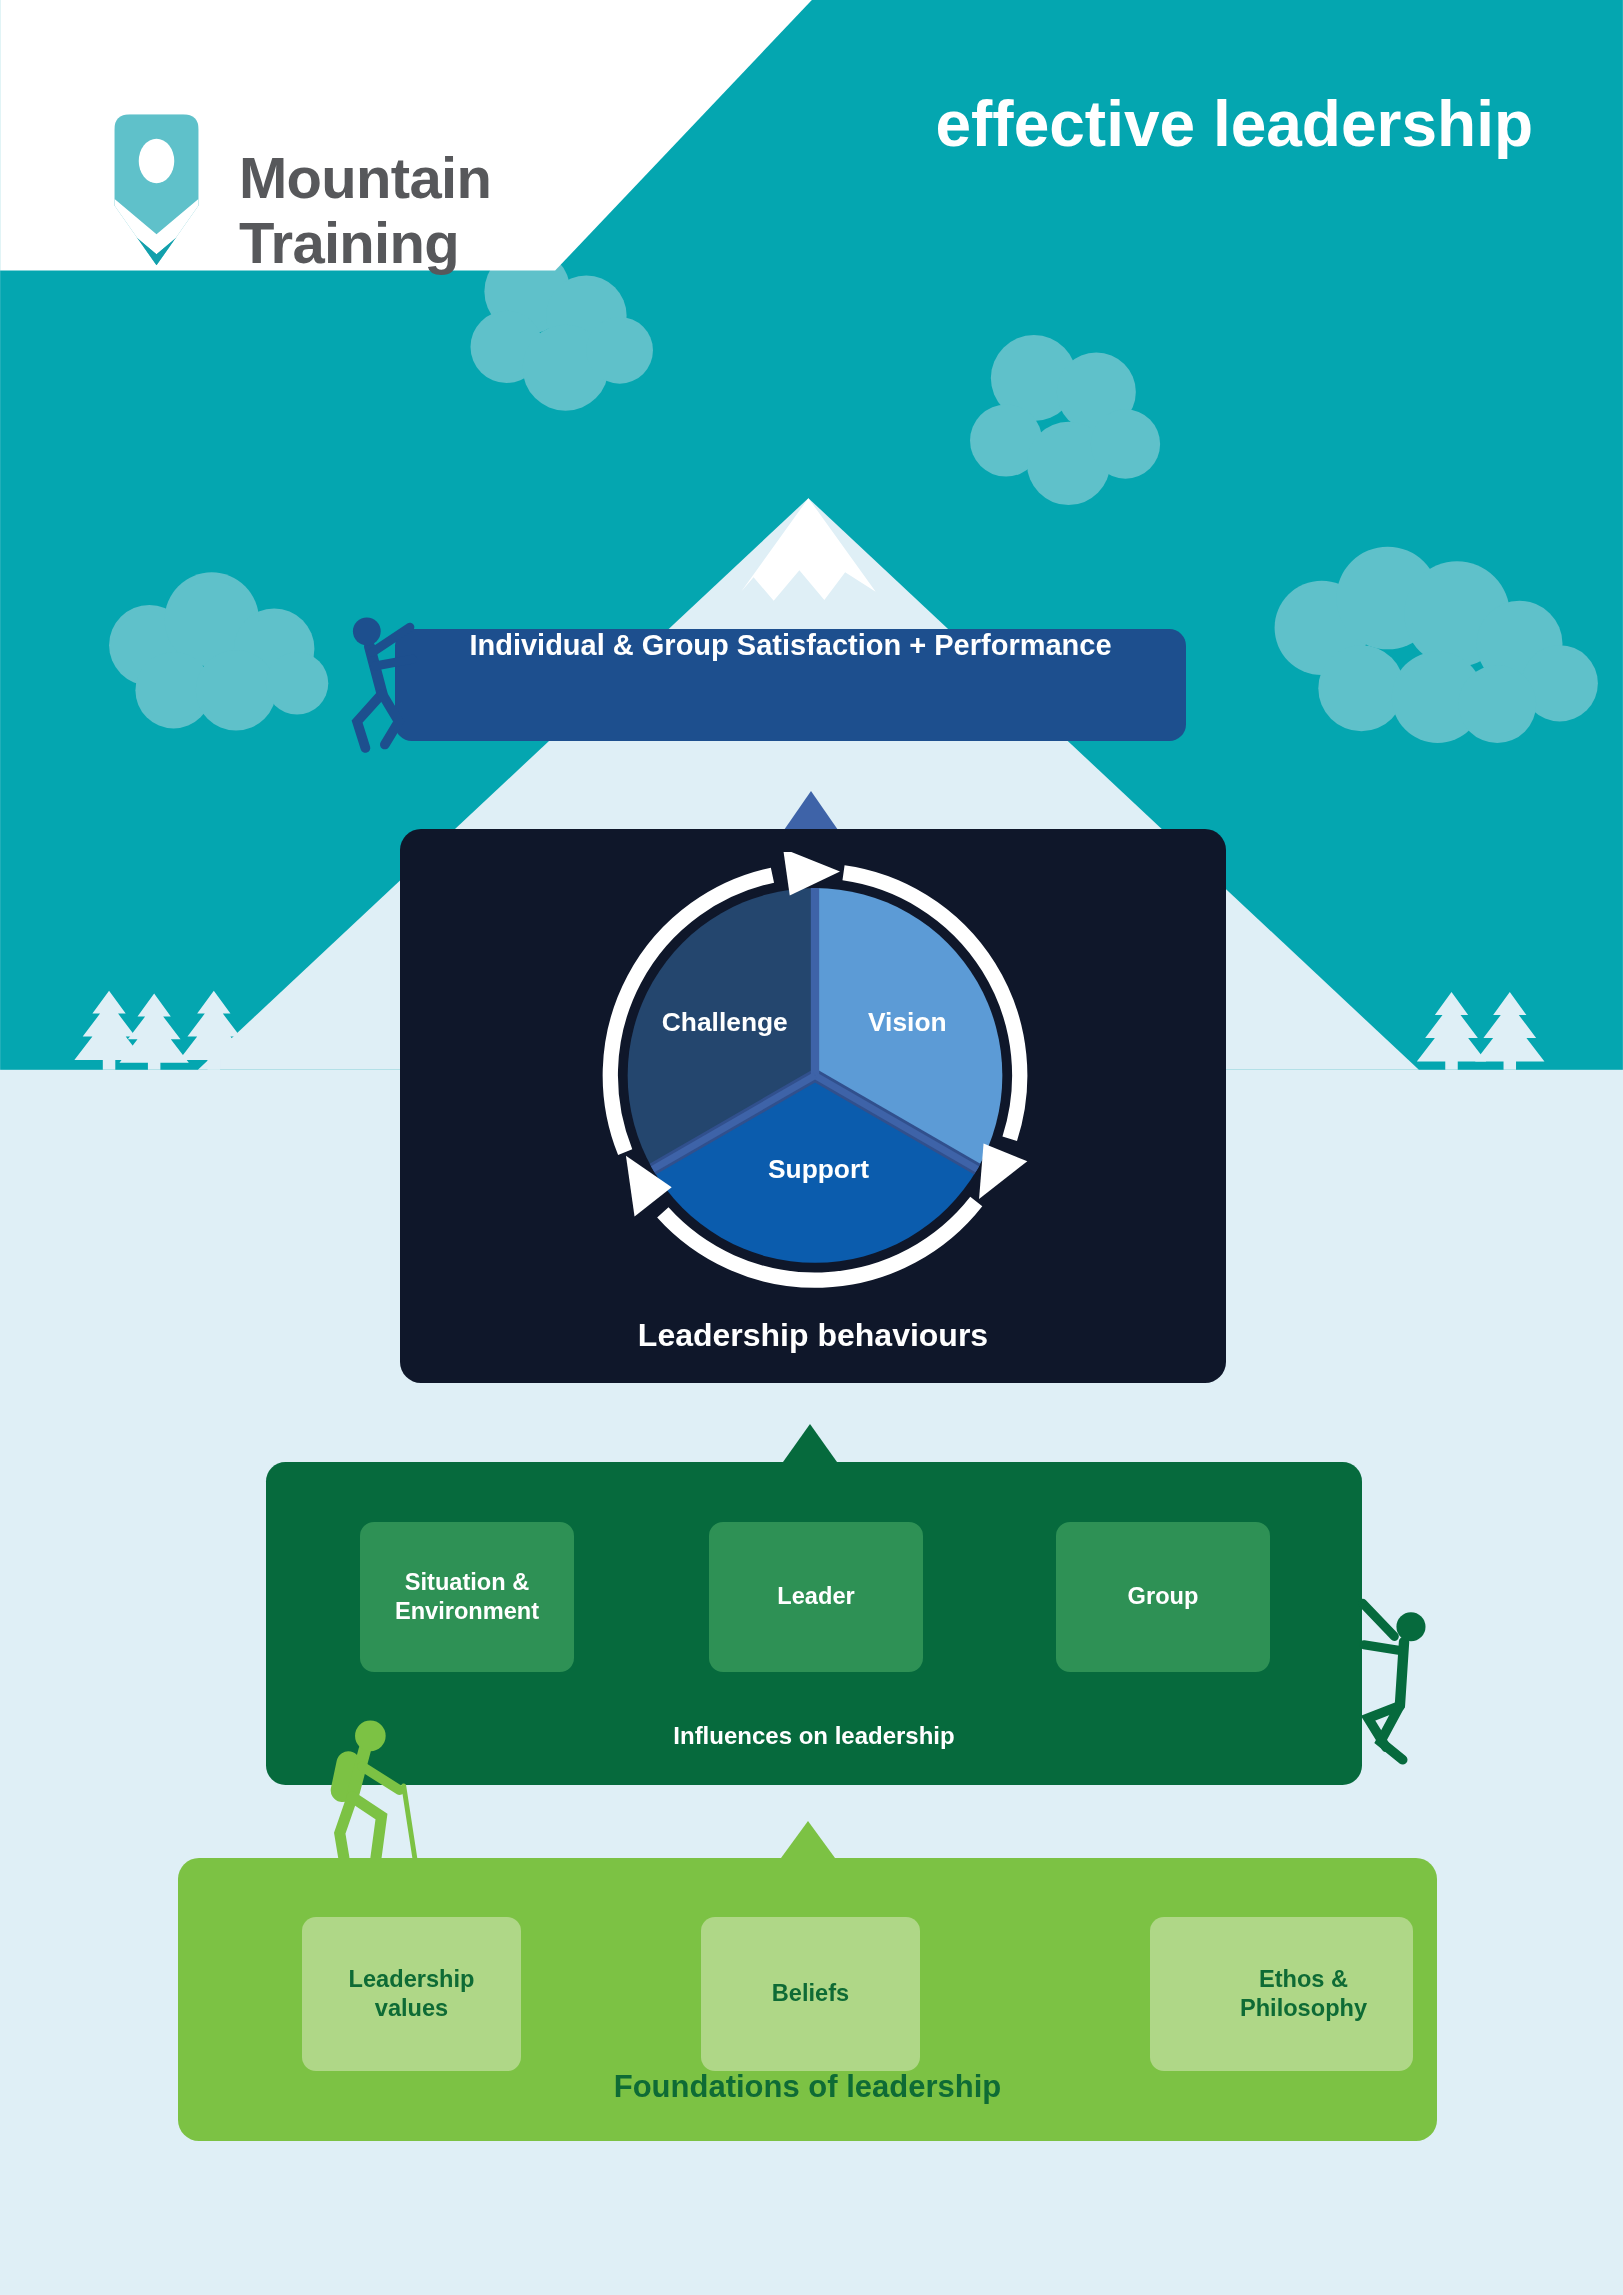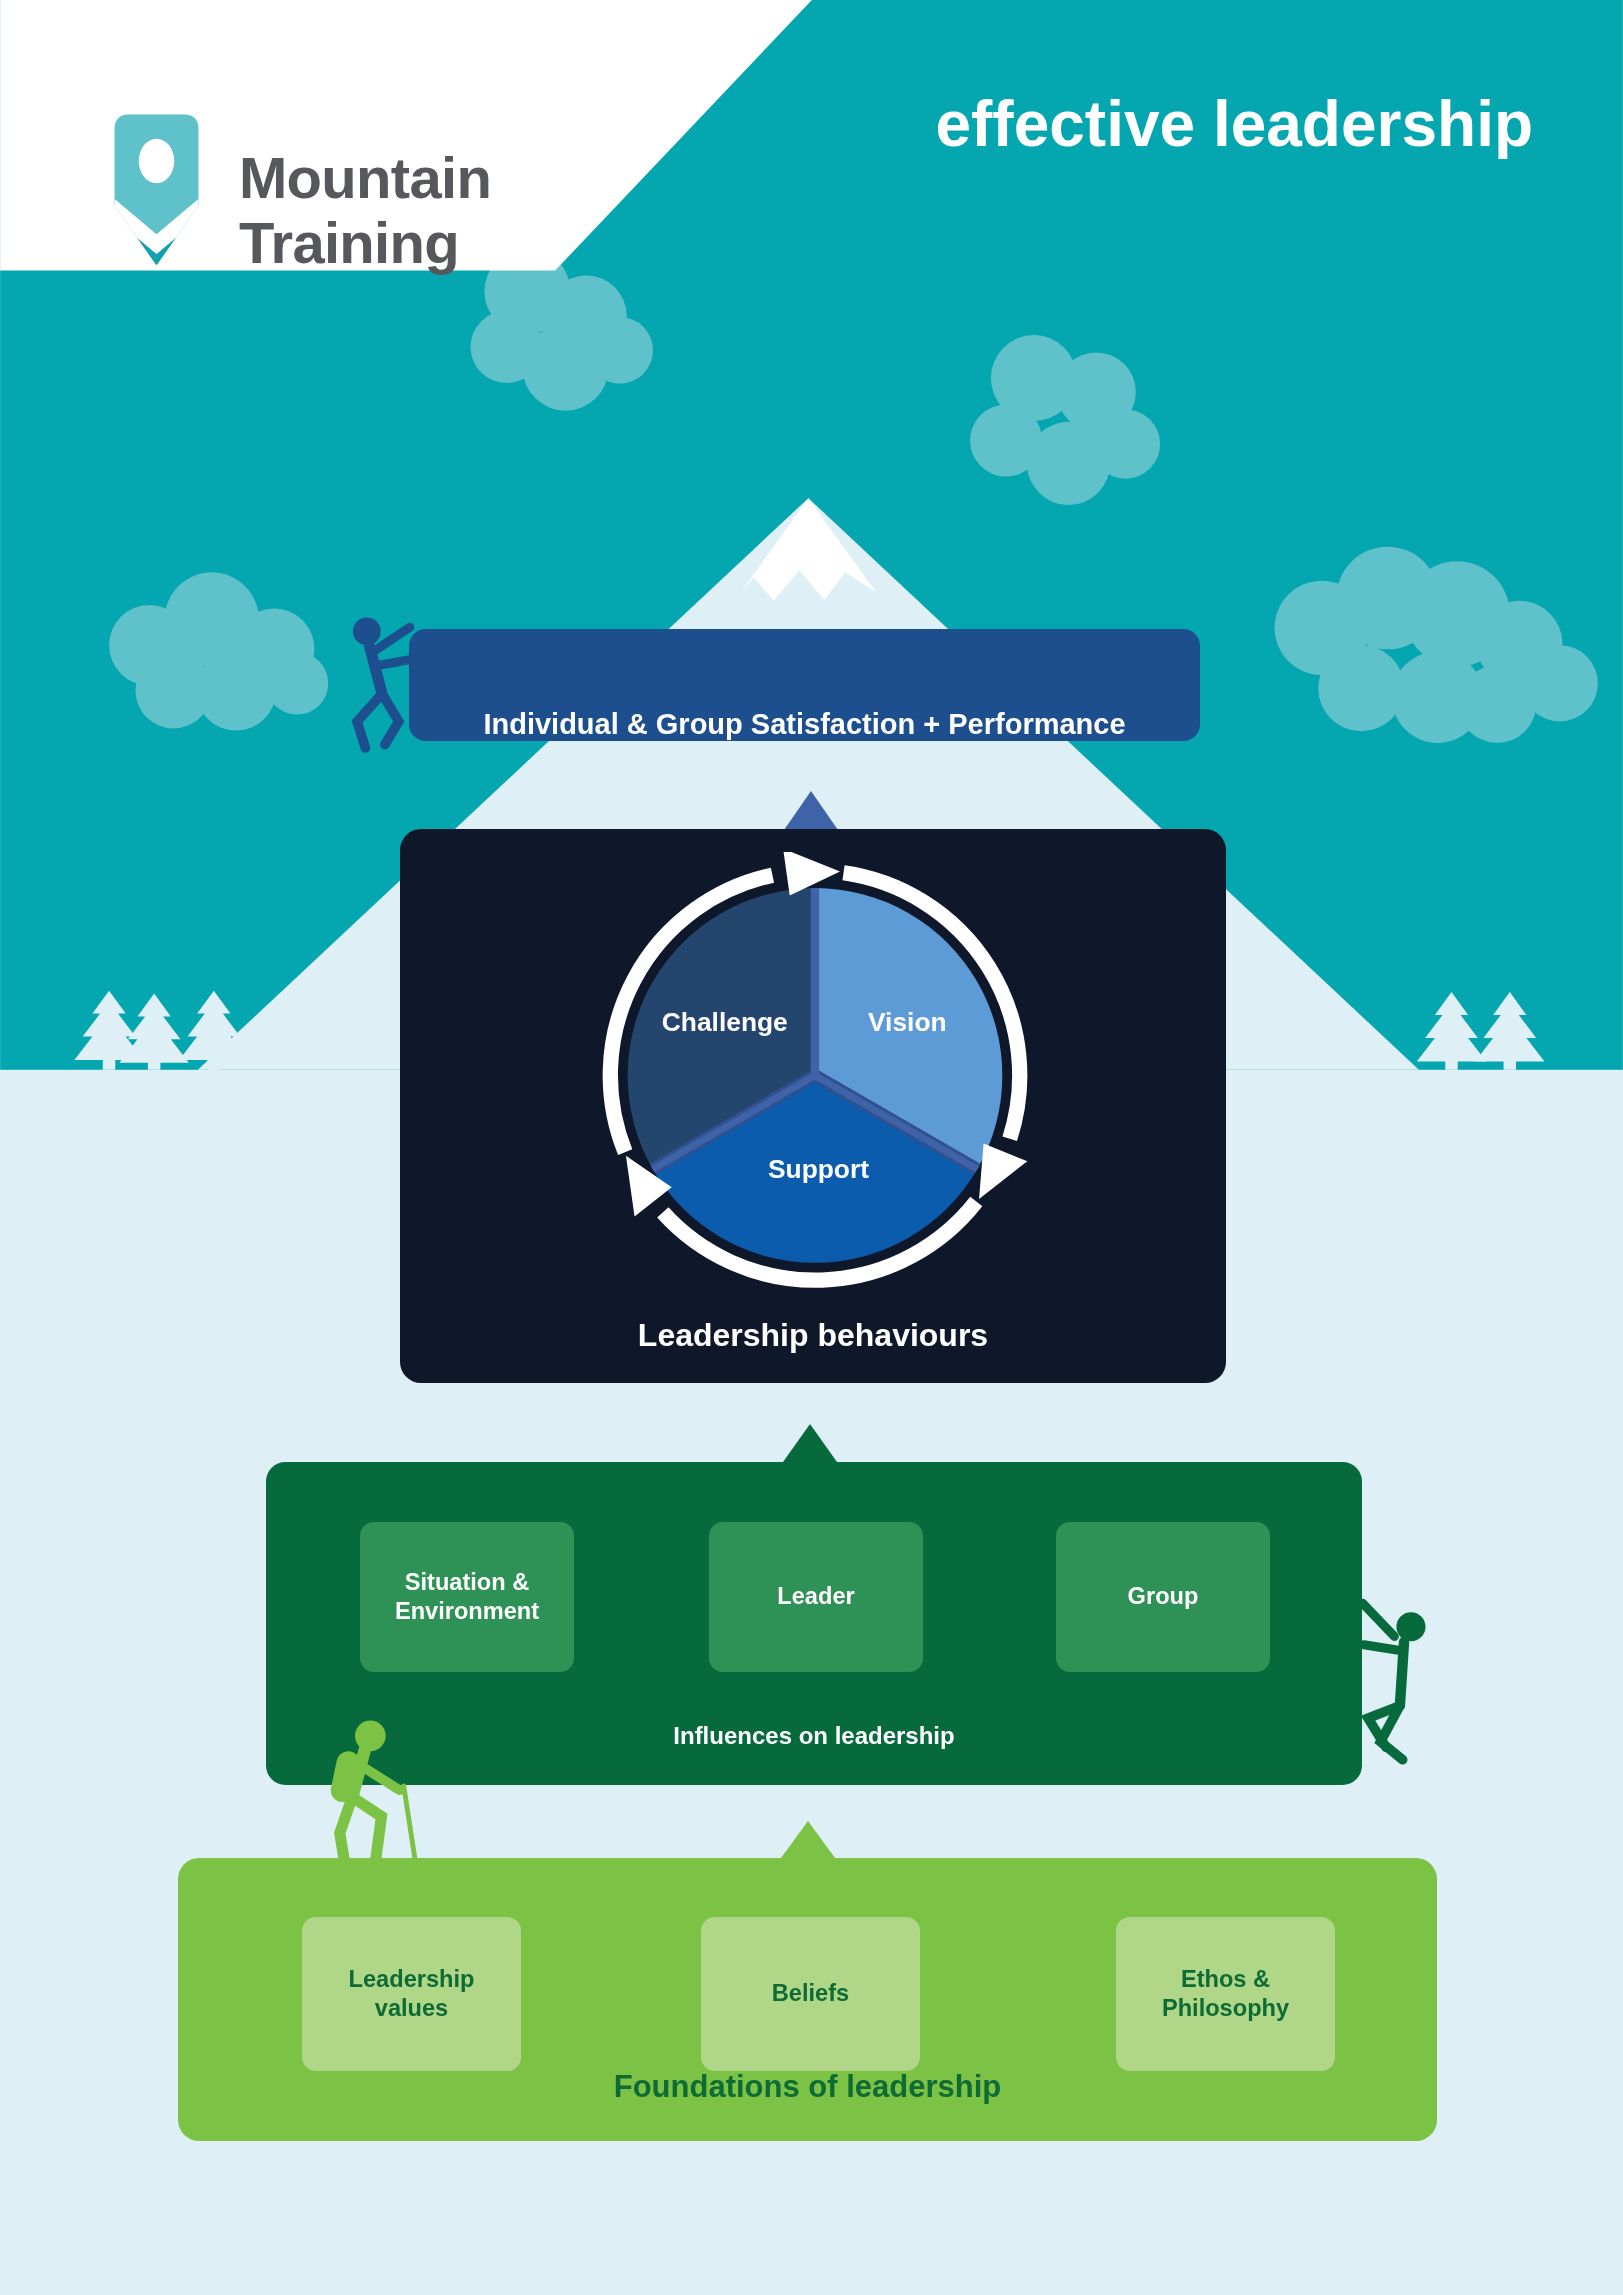--- a/index.html
+++ b/index.html
@@ -13,23 +13,23 @@
   .logo-text{
     position:absolute;left:239px;top:146px;
     font-size:58px;font-weight:700;color:#57585B;line-height:1.12;letter-spacing:-0.7px;
   }
   .title{
     position:absolute;right:90px;top:82px;text-align:right;
     color:#FFFFFF;font-size:64px;font-weight:600;line-height:1.32;letter-spacing:0;
   }
   
   .banner{
-    position:absolute;left:409px;top:629px;width:791px;height:112px;
+    position:absolute;left:395px;top:629px;width:791px;height:112px;
     background:#1D4F8E;border-radius:16.7px;
-    display:flex;align-items:flex-end;justify-content:center;
+    display:flex;align-items:flex-start;justify-content:center;
   }
   .banner span{color:#fff;font-size:29px;font-weight:600;}
   
   .box-blue{
     position:absolute;left:400px;top:829px;width:826px;height:554px;
     background:#0f172a;border-radius:21px;
   }
   .box-title{
     position:absolute;left:0;right:0;bottom:29px;text-align:center;
     color:#fff;font-size:32px;font-weight:600;
@@ -54,21 +54,21 @@
   
   .box-lgreen{
     position:absolute;left:178px;top:1858px;width:1259px;height:283px;
     background:#7CC244;border-radius:21px;
   }
   .chip2{
     position:absolute;top:59px;height:154px;width:219px;background:#AFD787;border-radius:14px;
     display:flex;align-items:center;justify-content:center;text-align:center;
   }
   .chip2 span{color:#0E6B35;font-size:23.6px;font-weight:600;max-width:160px;line-height:1.25;}
-  .chip2.c0{left:124px;} .chip2.c1{left:523px;} .chip2.c2{left:938px;}
+  .chip2.c0{left:124px;} .chip2.c1{left:523px;} .chip2.c2{left:972px;padding-left:44px;}
   .box-lgreen .box-title{color:#0E6B35;font-size:31px;bottom:36px;}
   .pie-label{font-size:38px;font-weight:600;fill:#fff;text-anchor:middle;}
 </style>
 </head>
 <body>
 
 <div class="page">
 
   <svg class="abs" style="left:0;top:0" width="1623" height="2295" viewBox="0 0 2339 3308">
 

